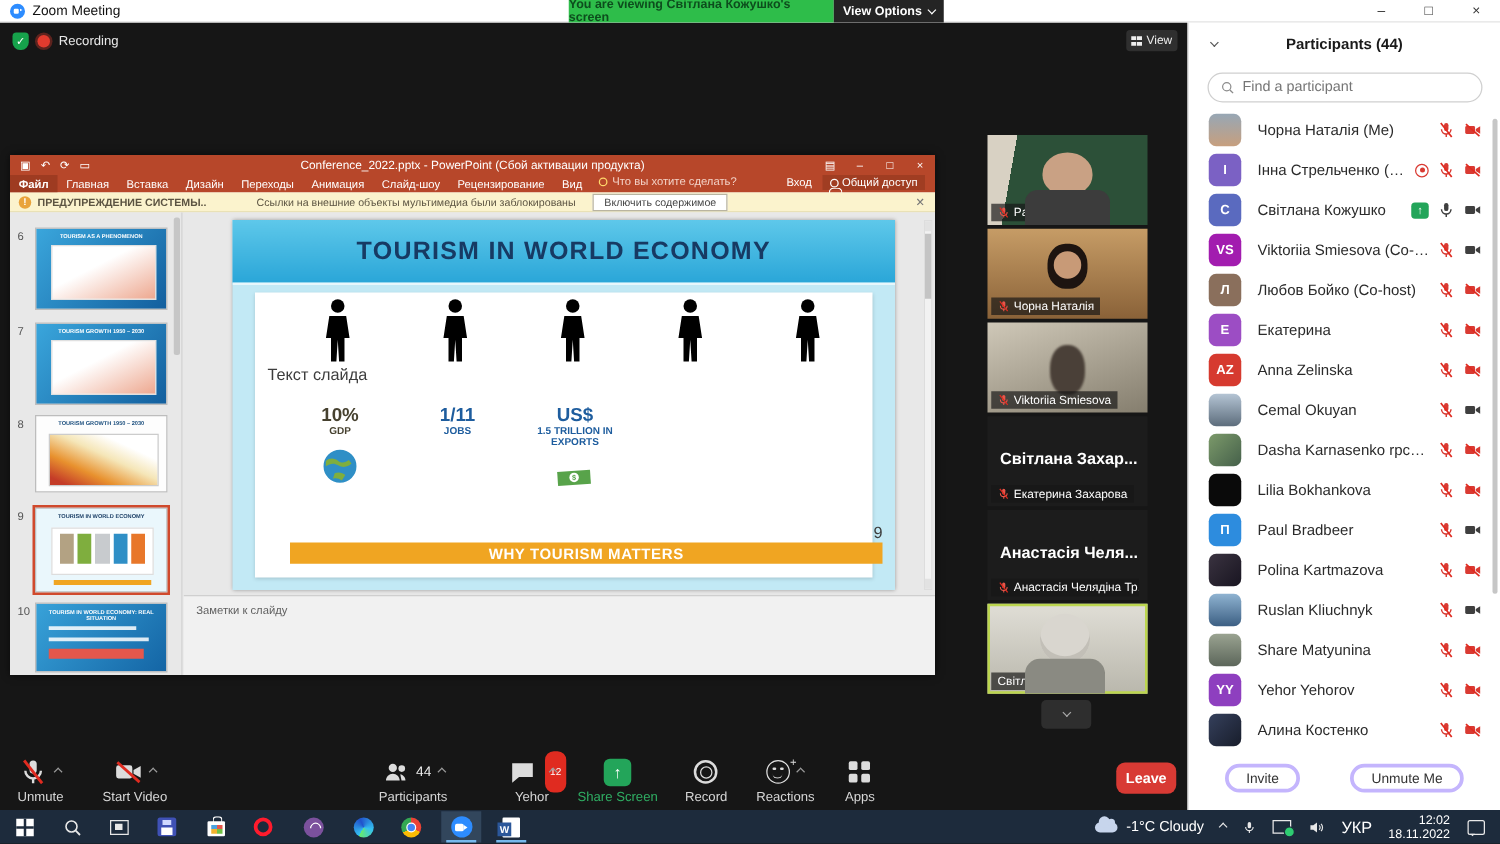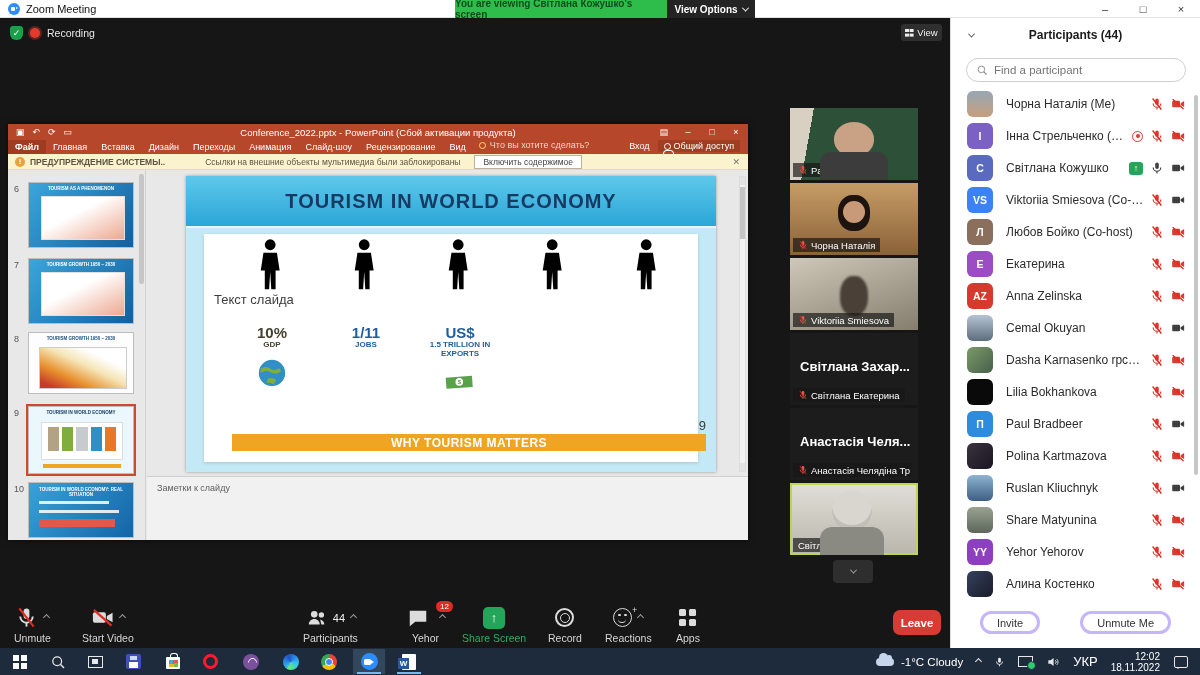--- a/index.html
+++ b/index.html
@@ -128,21 +128,21 @@
   
   .ztoolbar{position:absolute;left:0;top:582px;width:950px;height:48px}
   .tb-item{position:absolute;top:5px;display:flex;flex-direction:column;align-items:center;color:#d6d6d6;cursor:pointer}
   .tb-item .irow{height:25px;display:flex;align-items:center;gap:4px;position:relative}
   .tb-item .lbl{font-size:10.5px;color:#d6d6d6;margin-top:2px;white-space:nowrap}
   .tb-item .lbl.green{color:#2fae63}
   .tbic{width:23px;height:23px}
   .ppl,.chatic{width:24px;height:22px}
   .count{font-size:11px;color:#eee}
   .caret{width:5px;height:5px;border-left:1.4px solid #9a9a9a;border-top:1.4px solid #9a9a9a;transform:rotate(45deg);margin-left:2px;align-self:center}
-  .badge{position:absolute;top:-4px;right:-8px;background:#e02b20;color:#fff;font-size:8px;font-weight:400;border-radius:7px;padding:1px 4px}
+  .badge{position:absolute;top:-4px;right:-8px;background:#e02b20;color:#fff;font-size:8px;font-weight:400;border-radius:7px;padding:12px 4px}
   .sharebox{width:22px;height:22px;background:#23a55a;border-radius:5px;color:#fff;font-size:13px;font-weight:700;display:flex;align-items:center;justify-content:center}
   .recring{width:19px;height:19px;border:2px solid #dcdcdc;border-radius:50%;position:relative}
   .recring::before{content:"";position:absolute;inset:2.5px;border:1.4px solid #dcdcdc;border-radius:50%}
   .smiley{width:19px;height:19px;border:1.8px solid #dcdcdc;border-radius:50%;position:relative}
   .smiley::before{content:"";position:absolute;left:4px;top:5px;width:2.2px;height:2.2px;background:#dcdcdc;border-radius:50%;box-shadow:6px 0 0 #dcdcdc}
   .smiley::after{content:"";position:absolute;left:4px;bottom:3px;width:8px;height:4px;border-bottom:1.8px solid #dcdcdc;border-radius:0 0 8px 8px}
   .plus{position:absolute;right:-6px;top:-4px;font-size:9px;color:#dcdcdc}
   .grid4{width:17px;height:17px;position:relative}
   .grid4::before{content:"";position:absolute;left:0;top:0;width:7px;height:7px;background:#dcdcdc;border-radius:1.5px;box-shadow:10px 0 0 #dcdcdc,0 10px 0 #dcdcdc,10px 10px 0 #dcdcdc}
   .leavebtn{position:absolute;left:893px;top:10px;width:48px;height:25px;background:#d83a34;border:none;border-radius:7px;color:#fff;font-weight:700;font-size:11.5px;cursor:pointer;font-family:inherit}
@@ -493,21 +493,21 @@
       </div>
       <div class="vtile txt">
         <div class="vbig">Світлана Захар...</div>
         <div class="vlabel">
           <svg class="vmic off off" viewBox="0 0 24 24">
             <rect x="9" y="2.5" width="6" height="11" rx="3" fill="currentColor"></rect>
             <path d="M5.5 11a6.5 6.5 0 0 0 13 0" fill="none" stroke="currentColor" stroke-width="2"></path>
             <line x1="12" y1="17.5" x2="12" y2="21.5" stroke="currentColor" stroke-width="2"></line>
             <line x1="4.5" y1="2.5" x2="19.5" y2="21.5" stroke="#e02b20" stroke-width="2.4"></line>
           </svg>
-          <span>Світлана Екатерина</span>
+          <span>Екатерина Захарова</span>
         </div>
       </div>
       <div class="vtile txt">
         <div class="vbig">Анастасія Челя...</div>
         <div class="vlabel">
           <svg class="vmic off off" viewBox="0 0 24 24">
             <rect x="9" y="2.5" width="6" height="11" rx="3" fill="currentColor"></rect>
             <path d="M5.5 11a6.5 6.5 0 0 0 13 0" fill="none" stroke="currentColor" stroke-width="2"></path>
             <line x1="12" y1="17.5" x2="12" y2="21.5" stroke="currentColor" stroke-width="2"></line>
             <line x1="4.5" y1="2.5" x2="19.5" y2="21.5" stroke="#e02b20" stroke-width="2.4"></line>
@@ -661,21 +661,21 @@
             <path d="M5.5 11a6.5 6.5 0 0 0 13 0" fill="none" stroke="currentColor" stroke-width="2"></path>
             <line x1="12" y1="17.5" x2="12" y2="21.5" stroke="currentColor" stroke-width="2"></line>
           </svg>
           <svg class="pic on" viewBox="0 0 24 24">
             <rect x="2" y="6.5" width="13.5" height="11" rx="2" fill="currentColor"></rect>
             <path d="M16.5 10.5l6-3.5v10l-6-3.5z" fill="currentColor"></path>
           </svg>
         </span>
       </div>
       <div class="prow">
-        <span class="pav" style="background:#3b82f6">VS</span>
+        <span class="pav" style="background:#a21caf">VS</span>
         <span class="pname">Viktoriia Smiesova (Co-host)</span>
         <span class="picons">
           <svg class="pic off" viewBox="0 0 24 24">
             <rect x="9" y="2.5" width="6" height="11" rx="3" fill="currentColor"></rect>
             <path d="M5.5 11a6.5 6.5 0 0 0 13 0" fill="none" stroke="currentColor" stroke-width="2"></path>
             <line x1="12" y1="17.5" x2="12" y2="21.5" stroke="currentColor" stroke-width="2"></line>
             <line x1="4.5" y1="2.5" x2="19.5" y2="21.5" stroke="#e02b20" stroke-width="2.4"></line>
           </svg>
           <svg class="pic on" viewBox="0 0 24 24">
             <rect x="2" y="6.5" width="13.5" height="11" rx="2" fill="currentColor"></rect>

